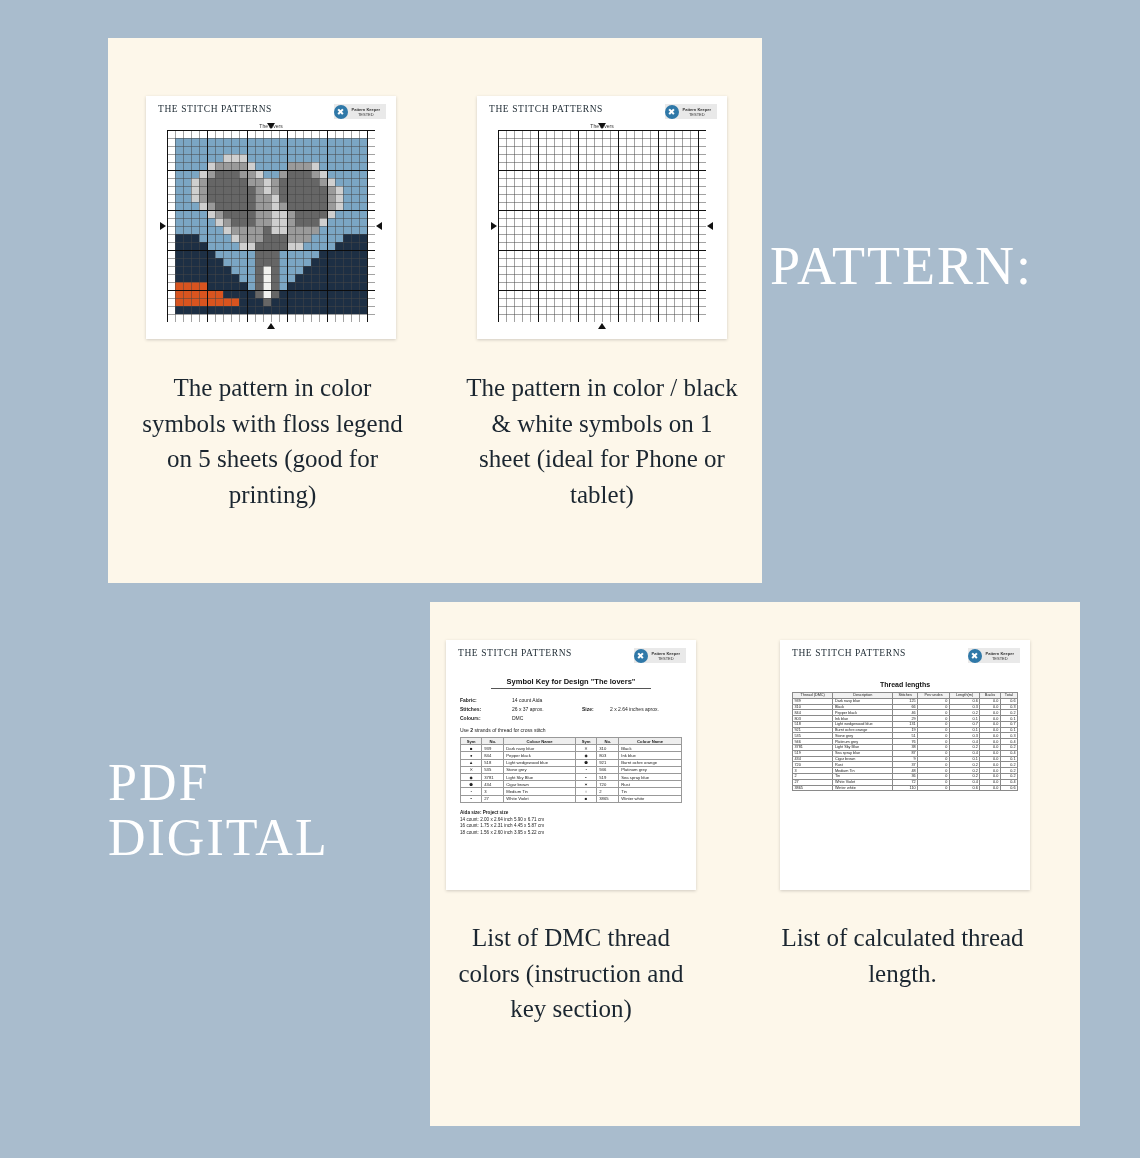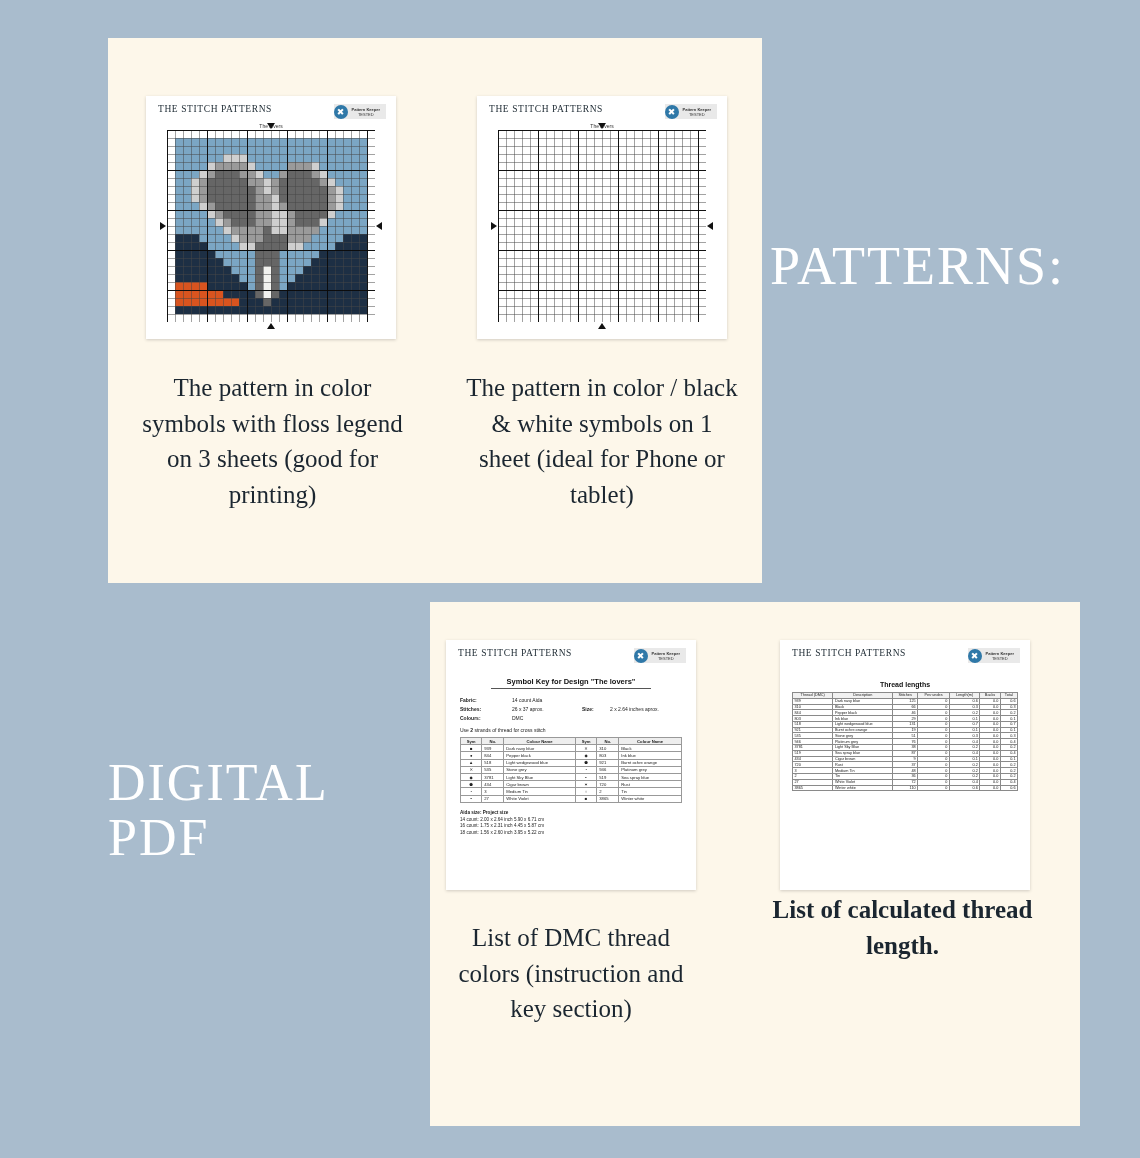--- a/index.html
+++ b/index.html
@@ -818,21 +818,21 @@
         </div>
         <div class="gridlines" style="background-image:repeating-linear-gradient(to right, rgba(70,70,70,.5) 0 0.6px, transparent 0.6px 8px),repeating-linear-gradient(to bottom, rgba(70,70,70,.5) 0 0.6px, transparent 0.6px 8px);"></div>
         <div class="gridlines" style="background-image:repeating-linear-gradient(to right, rgba(10,10,10,.95) 0 1px, transparent 1px 40px),repeating-linear-gradient(to bottom, rgba(10,10,10,.95) 0 1px, transparent 1px 40px);"></div>
         <div class="marker mk-down" style="left:100px;top:-7px;"></div>
         <div class="marker mk-up" style="left:100px;top:193px;"></div>
         <div class="marker mk-right" style="left:-7px;top:92px;"></div>
         <div class="marker mk-left" style="left:209px;top:92px;"></div>
       </div>
   </div>
 </div>
-<div class="caption" style="left:140px;top:370px;width:265px;">The pattern in color symbols with floss legend on 3 sheets (good for printing)</div>
+<div class="caption" style="left:140px;top:370px;width:265px;">The pattern in color symbols with floss legend on 5 sheets (good for printing)</div>
 
 <div class="sheet" id="sheet2" style="left:477px;top:96px;width:250px;height:243px;">
   <div class="sheet-head">
     <div class="sheet-brand">THE STITCH PATTERNS</div>
     <div class="badge">
       <div class="circle">✖</div>
       <div class="btxt">
         <b>Pattern Keeper</b>
         <span>TESTED</span>
       </div>
@@ -1517,27 +1517,27 @@
         <div class="gridlines" style="background-image:repeating-linear-gradient(to right, rgba(10,10,10,.95) 0 1px, transparent 1px 40px),repeating-linear-gradient(to bottom, rgba(10,10,10,.95) 0 1px, transparent 1px 40px);"></div>
         <div class="marker mk-down" style="left:100px;top:-7px;"></div>
         <div class="marker mk-up" style="left:100px;top:193px;"></div>
         <div class="marker mk-right" style="left:-7px;top:92px;"></div>
         <div class="marker mk-left" style="left:209px;top:92px;"></div>
       </div>
   </div>
 </div>
 <div class="caption" style="left:466px;top:370px;width:272px;">The pattern in color / black &amp; white symbols on 1 sheet (ideal for Phone or tablet)</div>
 
-<div class="includes-title">PATTERNS:</div>
+<div class="includes-title">PATTERN:</div>
 
 <div class="panel" id="panel-bottom"></div>
 
 <div class="pdf-title">
+  <div>PDF</div>
   <div>DIGITAL</div>
-  <div>PDF</div>
 </div>
 
 <div class="sheet" id="sheet3" style="left:446px;top:640px;width:250px;height:250px;padding-bottom:4px;">
   <div class="sheet-head">
     <div class="sheet-brand">THE STITCH PATTERNS</div>
     <div class="badge">
       <div class="circle">✖</div>
       <div class="btxt">
         <b>Pattern Keeper</b>
         <span>TESTED</span>
@@ -1821,13 +1821,13 @@
             <td style="text-align:right;">110</td>
             <td style="text-align:right;">0</td>
             <td style="text-align:right;">0.6</td>
             <td style="text-align:right;">0.0</td>
             <td style="text-align:right;">0.6</td>
           </tr>
         </tbody>
       </table>
   </div>
 </div>
-<div class="caption" style="left:770px;top:892px;width:265px;font-weight:bold;">List of calculated thread length.</div>
+<div class="caption" style="left:770px;top:920px;width:265px;">List of calculated thread length.</div>
 
 </body></html>

